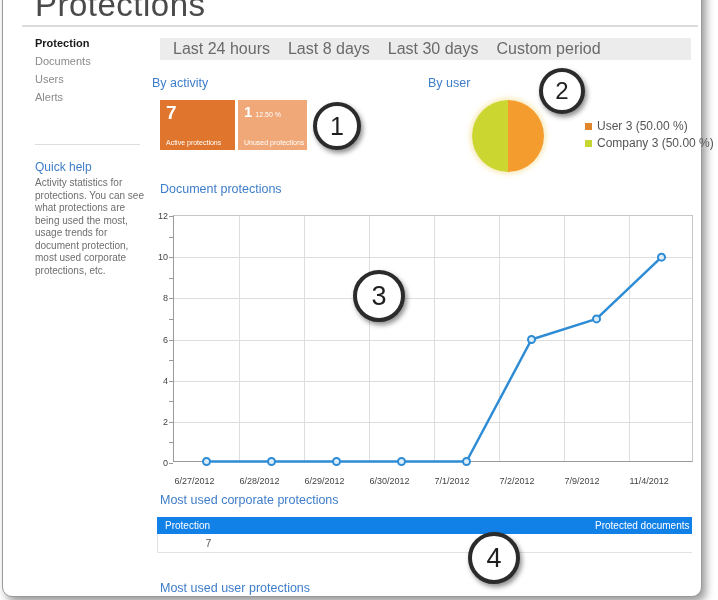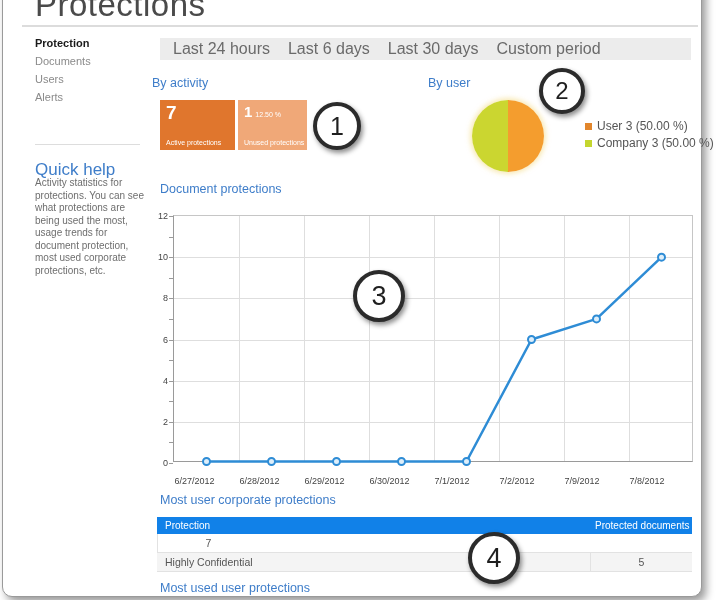--- a/index.html
+++ b/index.html
@@ -12,21 +12,21 @@
 
   .page-title { left:35px; top:-14px; font-size:33px; font-weight:300; color:#4a4a4a;
     letter-spacing:0.5px; z-index:1; }
   .title-rule { left:22px; top:25px; width:676px; height:2px; background:#dcdcdc; z-index:1; }
 
   .nav { left:35px; top:37px; z-index:1; }
   .nav-item { font-size:11px; color:#8a8a8a; margin-bottom:6px; cursor:pointer; }
   .nav-item.active { color:#1a1a1a; font-weight:bold; }
   .side-rule { left:35px; top:144px; width:105px; height:1px; background:#ddd; z-index:1; }
 
-  .quick-help-title { left:35px; top:160px; font-size:17px; color:#3e7dc9; z-index:1; }
+  .quick-help-title { left:35px; top:160px; font-size:12px; color:#3e7dc9; z-index:1; }
   .quick-help-text { left:35px; top:177px; width:112px; font-size:10px; line-height:12.5px;
     color:#6e6e6e; z-index:1; }
 
   .tabbar { left:160px; top:38px; width:531px; height:22px; background:#ececec;
     display:flex; align-items:center; padding-left:13px; gap:18px; z-index:1; }
   .tab { font-size:16px; color:#6a6a6a; cursor:pointer; white-space:nowrap; }
 
   .section-h { font-size:12.5px; color:#3e7dc9; z-index:1; }
   .h-activity { left:152px; top:76px; }
   .h-type { left:428px; top:76px; }
@@ -92,21 +92,21 @@
   <div class="nav-item">Users</div>
   <div class="nav-item">Alerts</div>
 </div>
 <div class="abs side-rule"></div>
 
 <div class="abs quick-help-title">Quick help</div>
 <div class="abs quick-help-text">Activity statistics for protections. You can see what protections are being used the most, usage trends for document protection, most used corporate protections, etc.</div>
 
 <div class="abs tabbar">
   <div class="tab">Last 24 hours</div>
-  <div class="tab">Last 6 days</div>
+  <div class="tab">Last 8 days</div>
   <div class="tab">Last 30 days</div>
   <div class="tab">Custom period</div>
 </div>
 
 <div class="abs section-h h-activity">By activity</div>
 
 <div class="abs tile tile-1" id="tile-active" style="background: rgb(224, 118, 45);">
   <div class="tile-top">
     <span class="tile-num">7</span>
   </div>
@@ -167,47 +167,43 @@
     <div class="ylab" style="top: 77.3333px;">8</div>
     <div class="ylab" style="top: 36.1667px;">10</div>
     <div class="ylab" style="top: -5px;">12</div>
     <div class="xlab" style="left: 0.5px;">6/27/2012</div>
     <div class="xlab" style="left: 65.5px;">6/28/2012</div>
     <div class="xlab" style="left: 130.5px;">6/29/2012</div>
     <div class="xlab" style="left: 195.5px;">6/30/2012</div>
     <div class="xlab" style="left: 260.5px;">7/1/2012</div>
     <div class="xlab" style="left: 325.5px;">7/2/2012</div>
     <div class="xlab" style="left: 390.5px;">7/9/2012</div>
-    <div class="xlab" style="left: 455.5px;">7/8/2012</div>
+    <div class="xlab" style="left: 455.5px;">11/4/2012</div>
     <svg width="520" height="247" viewBox="0 0 520 247" class="series-svg">
       <polyline points="32.5,245.5 97.5,245.5 162.5,245.5 227.5,245.5 292.5,245.5 357.5,123.5 422.5,102.91666666666667 487.5,41.166666666666664" fill="none" stroke="#2e8cd5" stroke-width="2.5" stroke-linejoin="round"></polyline>
       <circle cx="32.5" cy="245.5" r="3.5" fill="#ddeefa" stroke="#2e8cd5" stroke-width="2"></circle>
       <circle cx="97.5" cy="245.5" r="3.5" fill="#ddeefa" stroke="#2e8cd5" stroke-width="2"></circle>
       <circle cx="162.5" cy="245.5" r="3.5" fill="#ddeefa" stroke="#2e8cd5" stroke-width="2"></circle>
       <circle cx="227.5" cy="245.5" r="3.5" fill="#ddeefa" stroke="#2e8cd5" stroke-width="2"></circle>
       <circle cx="292.5" cy="245.5" r="3.5" fill="#ddeefa" stroke="#2e8cd5" stroke-width="2"></circle>
       <circle cx="357.5" cy="123.5" r="3.5" fill="#ddeefa" stroke="#2e8cd5" stroke-width="2"></circle>
       <circle cx="422.5" cy="102.91666666666667" r="3.5" fill="#ddeefa" stroke="#2e8cd5" stroke-width="2"></circle>
       <circle cx="487.5" cy="41.166666666666664" r="3.5" fill="#ddeefa" stroke="#2e8cd5" stroke-width="2"></circle>
     </svg>
   </div>
 
-<div class="abs section-h h-corp">Most user corporate protections</div>
+<div class="abs section-h h-corp">Most used corporate protections</div>
 <div class="abs table">
   <div class="t-head">
     <div class="c-prot">Protection</div>
     <div class="c-docs">Protected documents</div>
   </div>
   <div class="t-row">
     <div class="c-docs">7</div>
   </div>
-  <div class="t-row alt">
-    <div class="c-prot">Highly Confidential</div>
-    <div class="c-docs">5</div>
-  </div>
 </div>
 
 <div class="abs section-h h-user">Most used user protections</div>
 
 <div class="abs callout co-1">1</div>
 <div class="abs callout co-2">2</div>
 <div class="abs callout co-3">3</div>
 <div class="abs callout co-4">4</div>
 
 </body></html>

